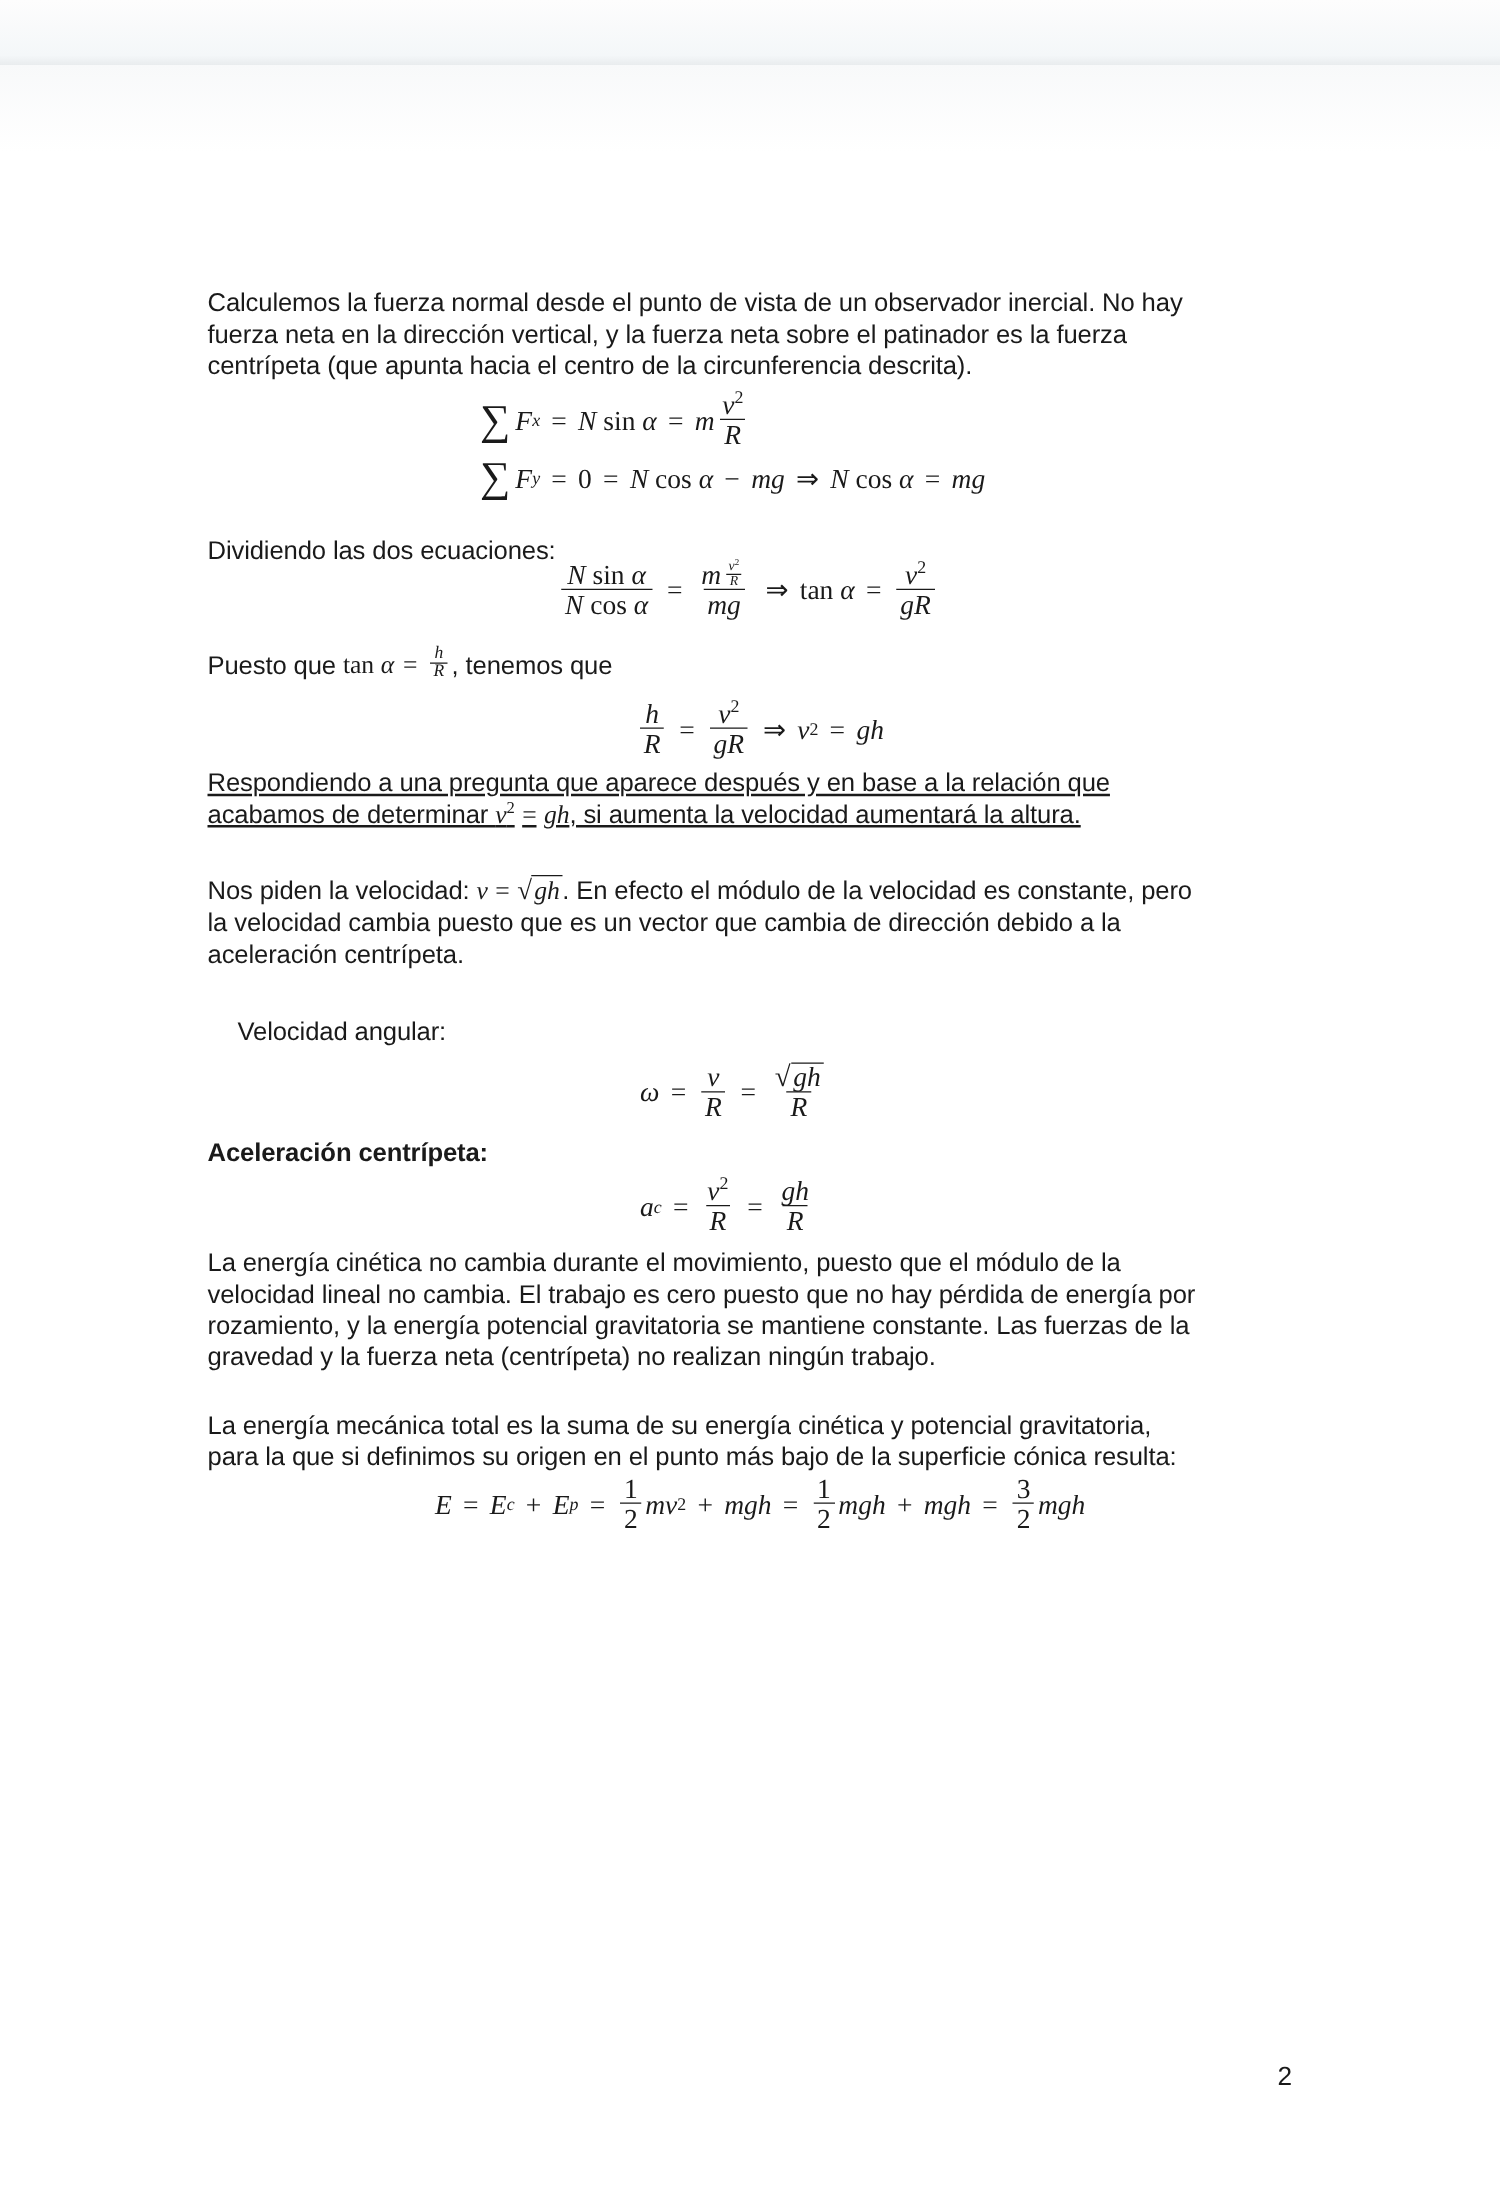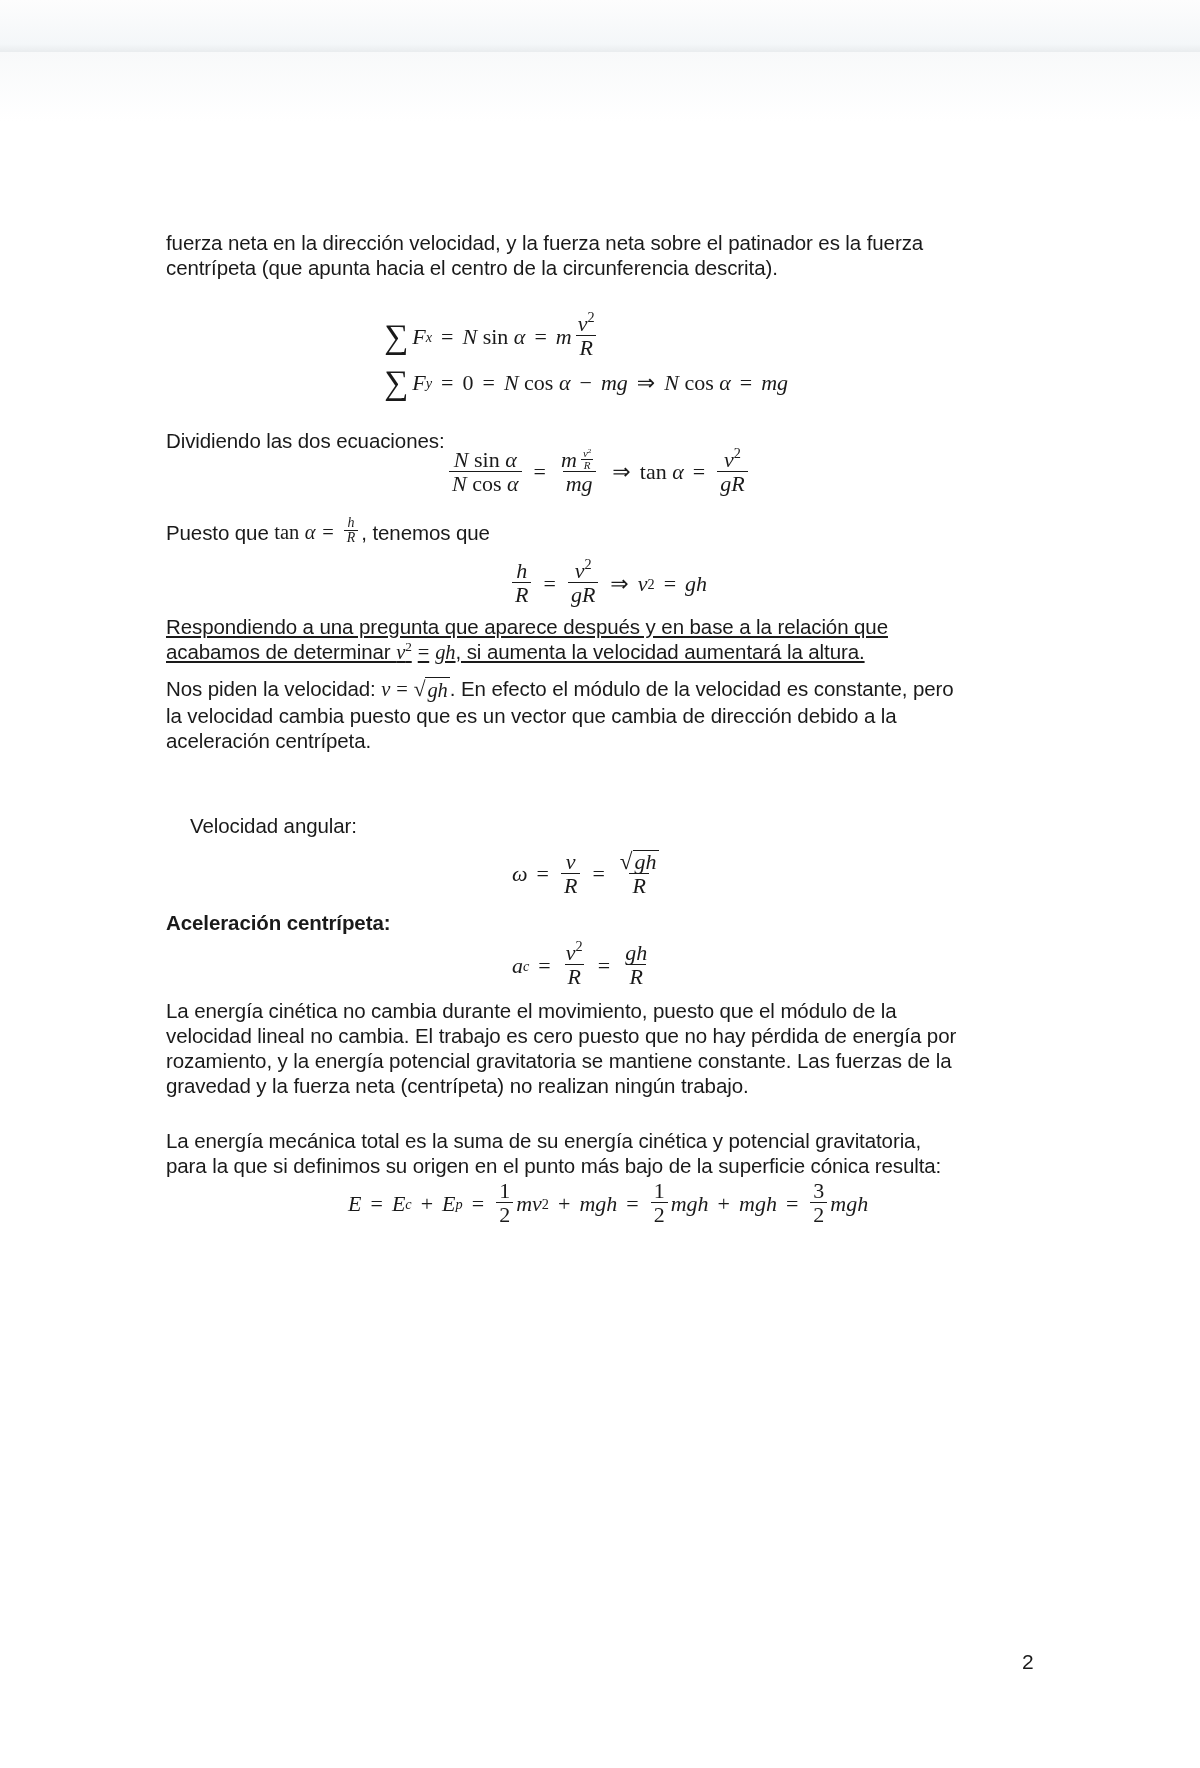--- a/index.html
+++ b/index.html
@@ -44,21 +44,22 @@
   .sqrt .under { border-top:1.3px solid #1a1a1a; padding:0 2px; font-style:italic; }
   .pagenum { position:absolute; left:1022px; top:1650px; font-size:21px; }
 </style>
 </head>
 <body>
 
 <div class="topband"></div>
 <div class="topband2"></div>
 
 <div class="p" style="top:230px;">
-  <div>fuerza neta en la dirección velocidad, y la fuerza neta sobre el patinador es la fuerza</div>
+  <div>Calculemos la fuerza normal desde el punto de vista de un observador inercial. No hay</div>
+  <div>fuerza neta en la dirección vertical, y la fuerza neta sobre el patinador es la fuerza</div>
   <div>centrípeta (que apunta hacia el centro de la circunferencia descrita).</div>
 </div>
 
 <div class="eq" style="left:384px; top:313px;">
   <span class="sum">∑</span>
   <i>F</i><sub><i>x</i></sub>
   <span class="op">=</span>
   <i>N</i>&nbsp;<span>sin</span>&nbsp;<i>α</i>
   <span class="op">=</span>
   <i>m</i>
@@ -138,21 +139,21 @@
   <i>gh</i>
 </div>
 
 <div class="p" style="top:614px;text-decoration:underline;">
   <div>Respondiendo a una pregunta que aparece después y en base a la relación que</div>
   <div>
     <span style="white-space:pre;">acabamos de determinar </span><span class="m">v</span><sup class="mr">2</sup><span class="mr" style="margin:0 6px;">=</span><span class="m">gh</span><span>, si aumenta la velocidad aumentará la altura.</span>
   </div>
 </div>
 
-<div class="p" style="top:676px;">
+<div class="p" style="top:700px;">
   <div>
     <span style="white-space:pre;">Nos piden la velocidad: </span><span class="m">v</span><span class="mr" style="margin:0 6px;">=</span><span class="sqrt mr">
         <span class="rad">√</span>
         <span class="under">gh</span>
       </span><span>. En efecto el módulo de la velocidad es constante, pero</span>
   </div>
   <div>la velocidad cambia puesto que es un vector que cambia de dirección debido a la</div>
   <div>aceleración centrípeta.</div>
 </div>
 

